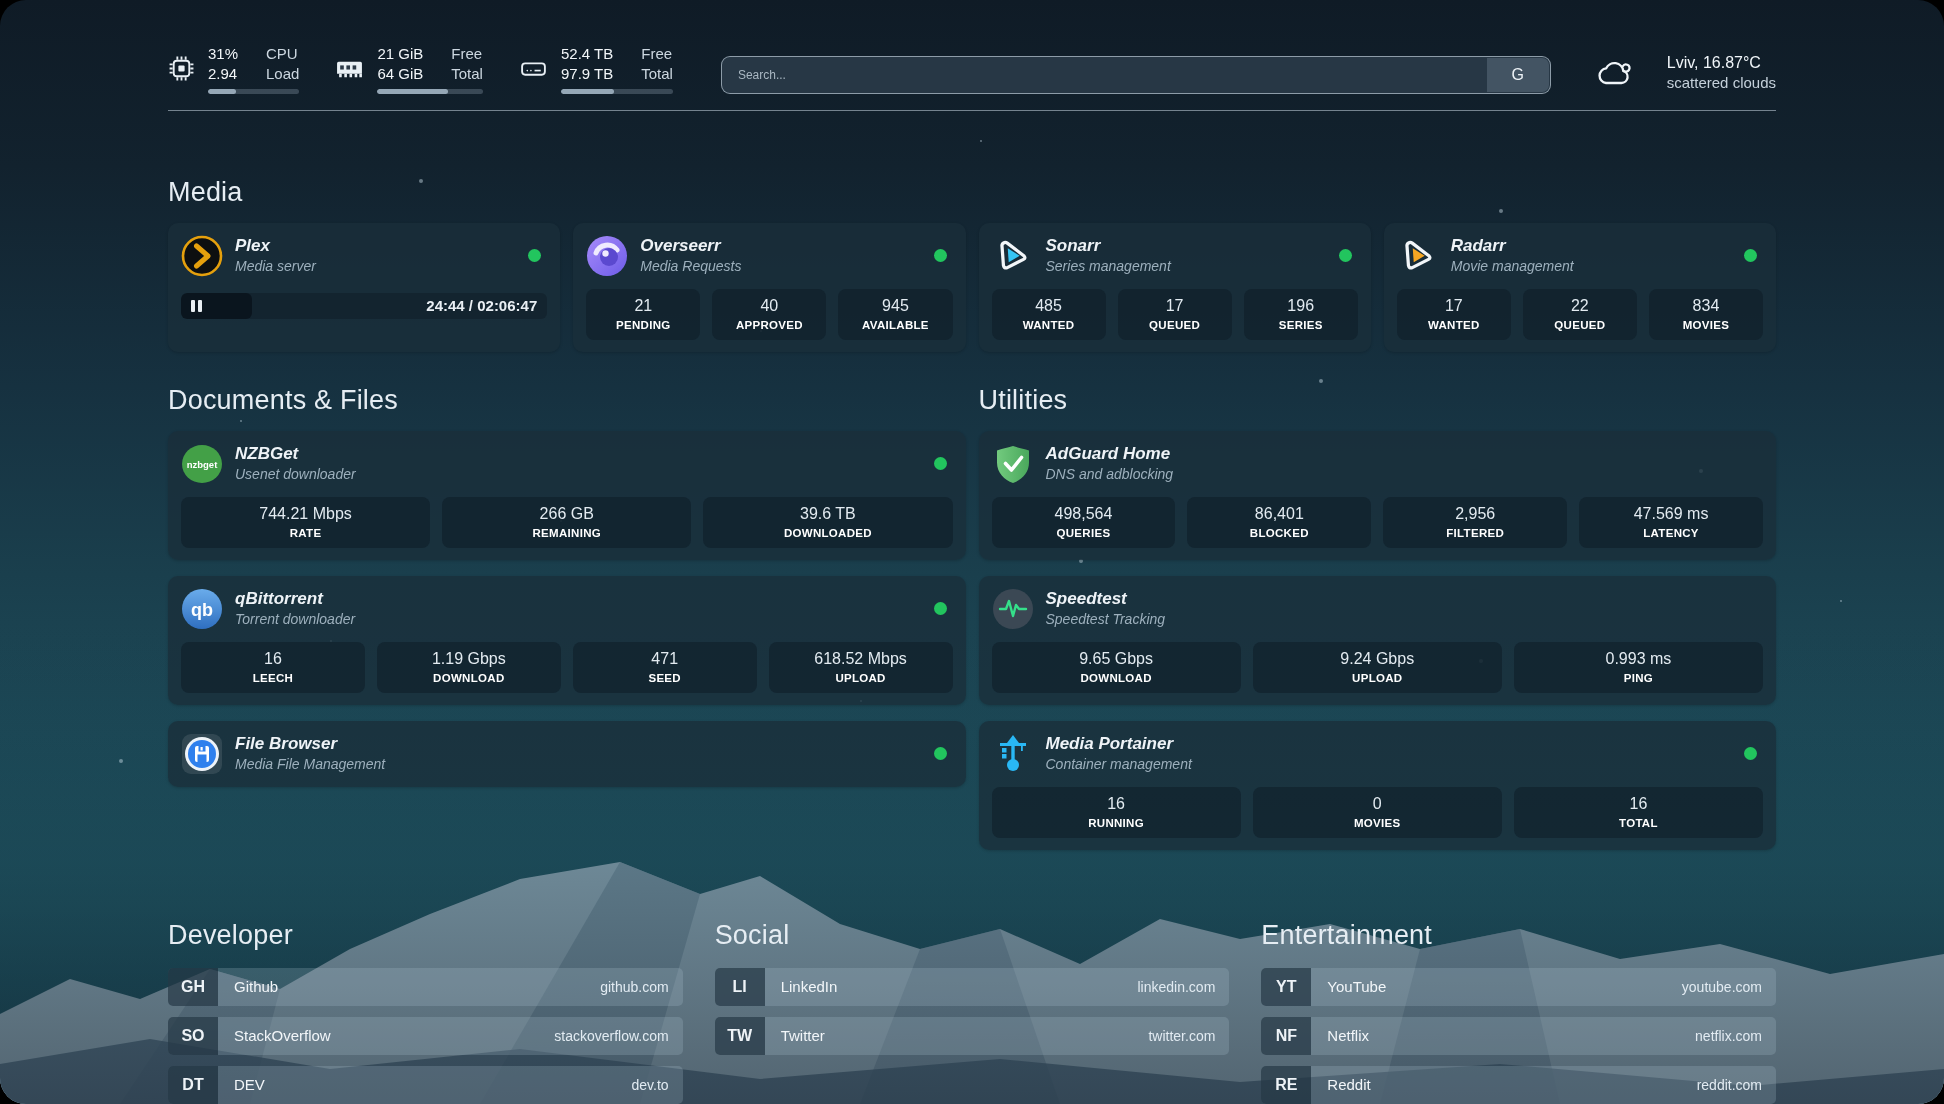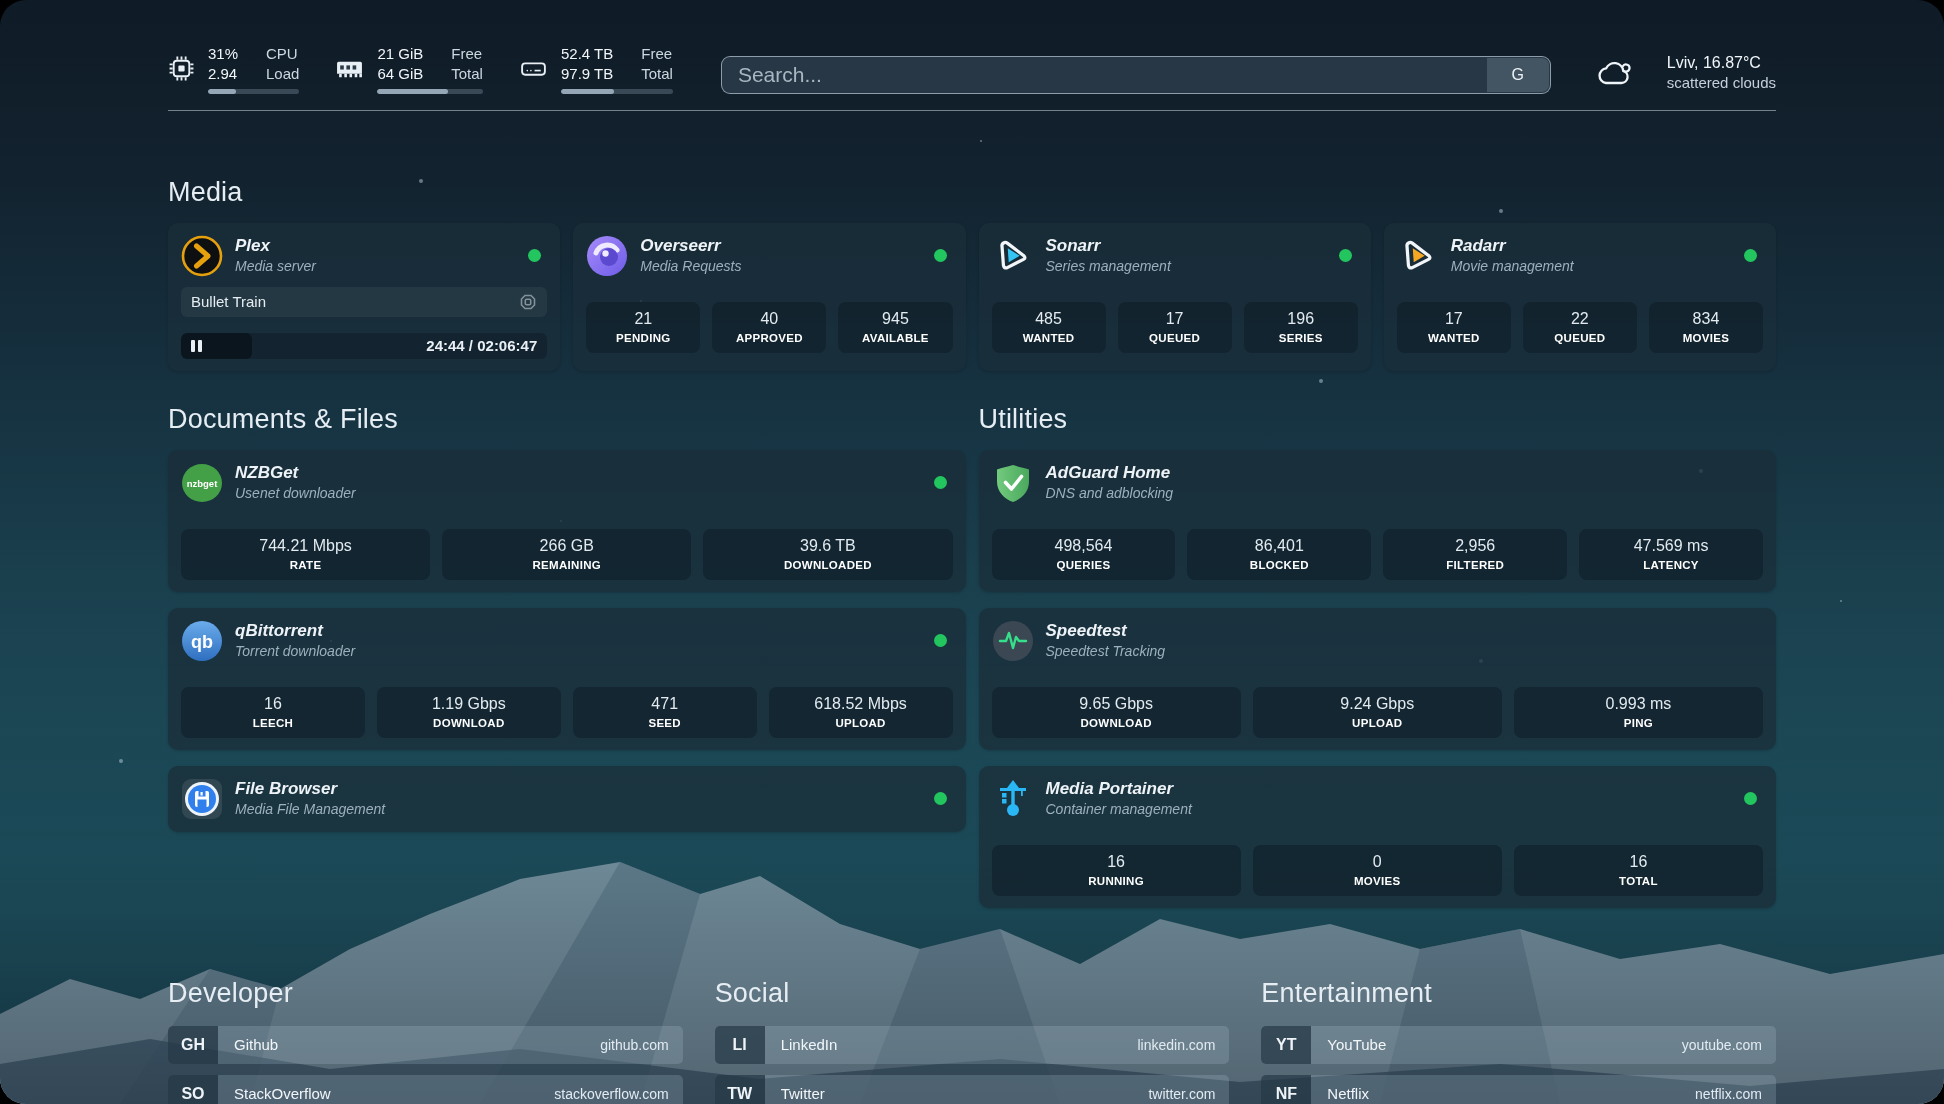--- a/index.html
+++ b/index.html
@@ -25,21 +25,21 @@
   .res{display:flex;align-items:center;gap:13px;}
   .res-icon{display:flex;color:#e9f0f5;}
   .res-cols{display:flex;gap:28px;font-size:15px;line-height:1.35;}
   .res-col{display:flex;flex-direction:column;}
   .res-col.values{color:#f2f6f9;}
   .res-col.labels{color:#ccd7e0;}
   .res-bar{height:5px;border-radius:3px;background:rgba(125,143,158,0.38);margin-top:4px;overflow:hidden;}
   .res-bar-fill{height:100%;background:#95a7b6;border-radius:3px;}
   .search{flex:1;margin:0 44px 0 48px;position:relative;display:flex;align-items:center;}
   .search-input{flex:1;height:36px;background:rgba(44,60,74,0.85);border:1.5px solid rgba(185,200,212,0.7);
-    border-radius:9px;color:#e8eef2;padding:0 84px 0 16px;font-size:21px;outline:none;font-family:inherit;}
+    border-radius:9px;color:#e8eef2;padding:0 84px 0 16px;font-size:12px;outline:none;font-family:inherit;}
   .search-input::placeholder{color:#a9b7c2;}
   .search-btn{position:absolute;right:2px;top:2px;bottom:2px;width:62px;background:rgba(96,114,130,0.5);
     border:none;border-radius:0 7px 7px 0;color:#eef3f7;display:flex;align-items:center;justify-content:center;
     font-size:16px;cursor:pointer;font-family:inherit;}
   .weather{display:flex;align-items:center;gap:32px;}
   .weather-text{line-height:1.35;}
   .weather-loc{font-size:16px;color:#f0f5f9;}
   .weather-cond{font-size:15px;color:#c4d0da;}
   .divider{margin-top:16px;border-bottom:1.5px solid rgba(200,214,226,0.55);}
 
@@ -50,21 +50,21 @@
   .two-col{display:grid;grid-template-columns:1fr 1fr;column-gap:13px;margin-top:33px;align-items:start;}
   .col-cards{display:flex;flex-direction:column;gap:16px;}
 
   .card{background:rgba(26,46,58,0.78);border-radius:10px;padding:12px 13px;box-shadow:0 1px 3px rgba(0,0,0,0.18);}
   .card-head{display:flex;align-items:center;gap:12px;position:relative;}
   .logo{width:42px;height:42px;flex:0 0 auto;}
   .titles{line-height:1.25;font-style:italic;}
   .t{font-size:17px;font-weight:700;color:#eef3f7;}
   .s{font-size:14px;color:#9db0bd;margin-top:2px;}
   .dot{margin-left:auto;width:13px;height:13px;border-radius:50%;background:#22c55e;flex:0 0 auto;margin-right:6px;}
-  .stats{display:grid;gap:12px;margin-top:25px;}
+  .stats{display:grid;gap:12px;margin-top:12px;}
   .c3{grid-template-columns:repeat(3,1fr);}
   .c4{grid-template-columns:repeat(4,1fr);}
   .stat{background:rgba(12,26,35,0.5);border-radius:8px;text-align:center;padding:8px 4px 9px;}
   .stat .v{font-size:16px;color:#e3ebf1;}
   .stat .l{font-size:11.5px;font-weight:700;color:#fff;margin-top:4px;letter-spacing:.3px;}
 
   
   .np-row{margin-top:10px;height:30px;background:rgba(255,255,255,0.055);border-radius:6px;display:flex;
     align-items:center;padding:0 10px;font-size:15px;color:#e6edf2;}
   .np-icon{margin-left:auto;opacity:.55;display:flex;}
@@ -216,29 +216,20 @@
               <svg viewBox="0 0 42 42" width="42" height="42">
                 <circle cx="21" cy="21" r="19" fill="#0d0f10" stroke="#e5a00d" stroke-width="2.6"></circle>
                 <path d="M15.5 11 L27 21 L15.5 31" fill="none" stroke="#e5a00d" stroke-width="5" stroke-linecap="round" stroke-linejoin="round"></path>
               </svg>
             </span>
             <div class="titles">
               <div class="t">Plex</div>
               <div class="s">Media server</div>
             </div>
             <span class="dot"></span>
-          </div>
-          <div class="np-row">
-            <span>Bullet Train</span>
-            <span class="np-icon">
-              <svg width="18" height="18" viewBox="0 0 18 18" fill="none" stroke="#cfdae2" stroke-width="1.6">
-                <path d="M6 2.5 h6 l3.5 3.5 v6 l-3.5 3.5 h-6 l-3.5-3.5 v-6 Z"></path>
-                <rect x="6.3" y="6.3" width="5.4" height="5.4" rx="1.2"></rect>
-              </svg>
-            </span>
           </div>
           <div class="player">
             <div class="player-fill" style="width: 19.5%;"></div>
             <span class="pause">
                 <i></i>
                 <i></i>
               </span>
             <span class="player-time">24:44 / 02:06:47</span>
           </div>
         </div>

